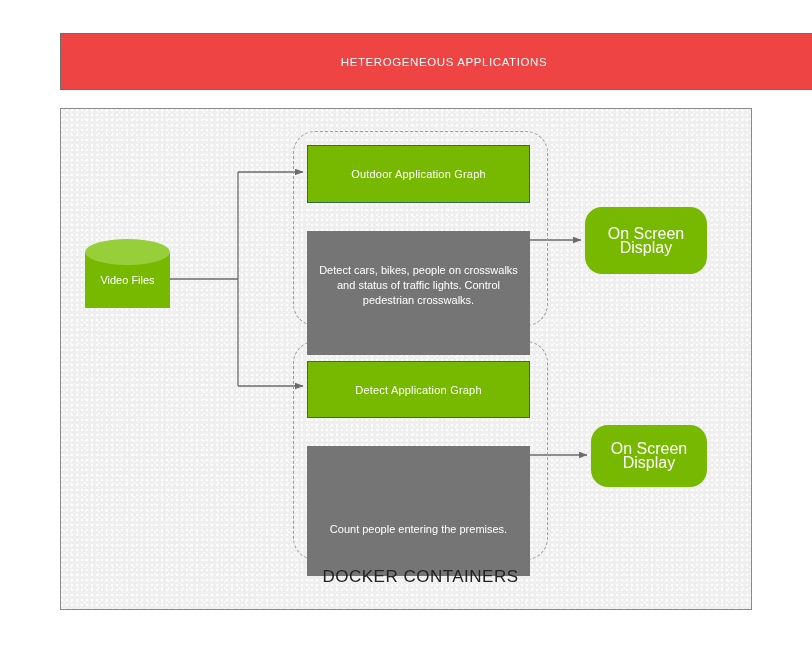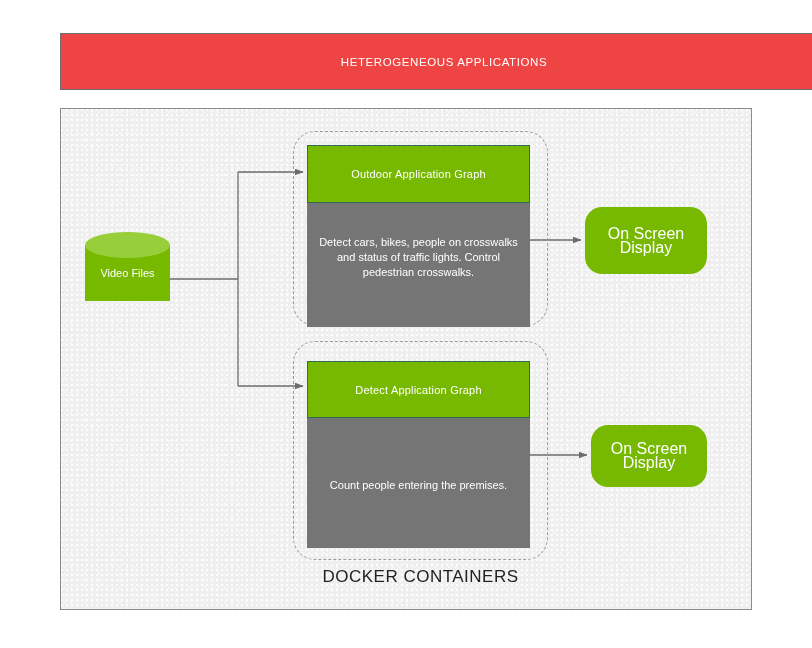--- a/index.html
+++ b/index.html
@@ -58,33 +58,34 @@
   }
   .app-body{
     box-sizing:border-box;
     background:#757575;
     color:#ffffff;
     font-size:11px;
     line-height:15px;
     text-align:center;
     display:flex;
     justify-content:center;
+    margin-top:28px;
   }
   .app-body .body-text{display:block;width:100%;padding:0 8px;box-sizing:border-box;}
 
   #card-outdoor{left:307px;top:145px;width:223px;}
   #card-outdoor .app-head{width:223px;height:58px;}
   #card-outdoor .app-body{width:223px;height:124px;align-items:flex-start;padding-top:32px;}
 
   #card-indoor{left:307px;top:361px;width:223px;}
   #card-indoor .app-head{width:223px;height:57px;}
-  #card-indoor .app-body{width:223px;height:130px;align-items:flex-start;padding-top:60px;}
+  #card-indoor .app-body{width:223px;height:130px;align-items:flex-start;padding-top:76px;}
 
   
-  .cylinder{position:absolute;left:85px;top:232px;width:87px;height:82px;}
+  .cylinder{position:absolute;left:85px;top:239px;width:87px;height:82px;}
   .cyl-body{
     position:absolute;left:0;top:13px;width:85px;height:56px;
     background:#76b900;
   }
   .cyl-bottom{
     position:absolute;left:0;top:41px;width:85px;height:28px;
     background:#76b900;
     border-radius:0 0 42px 42px / 0 0 15px 15px;
   }
   .cyl-top{

